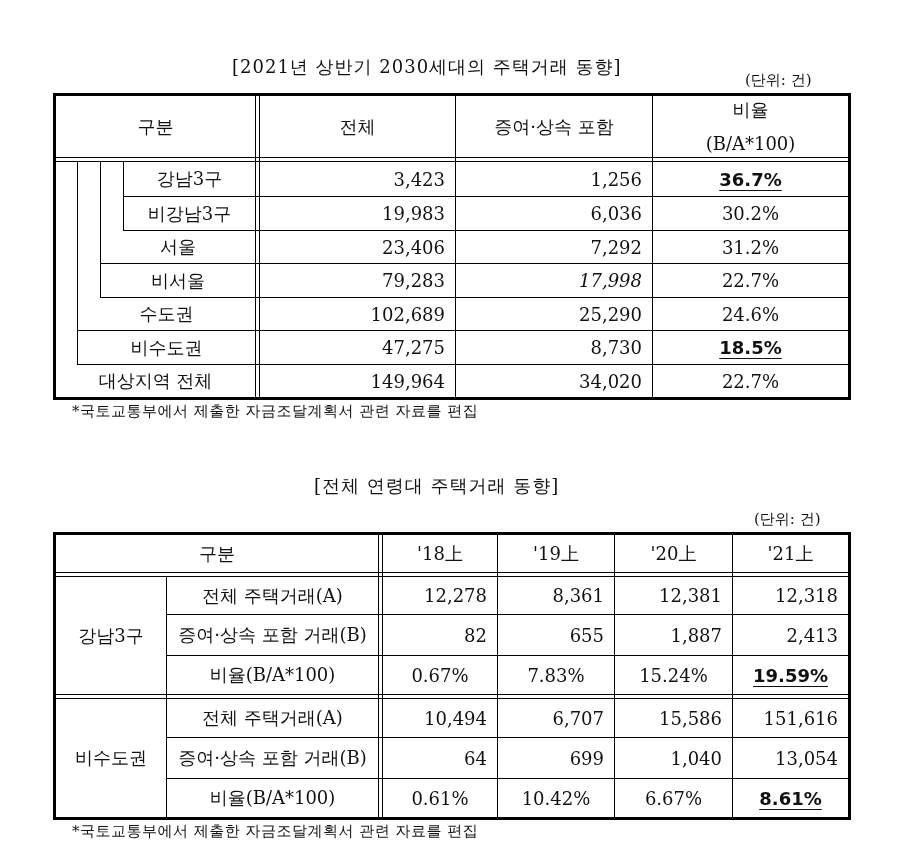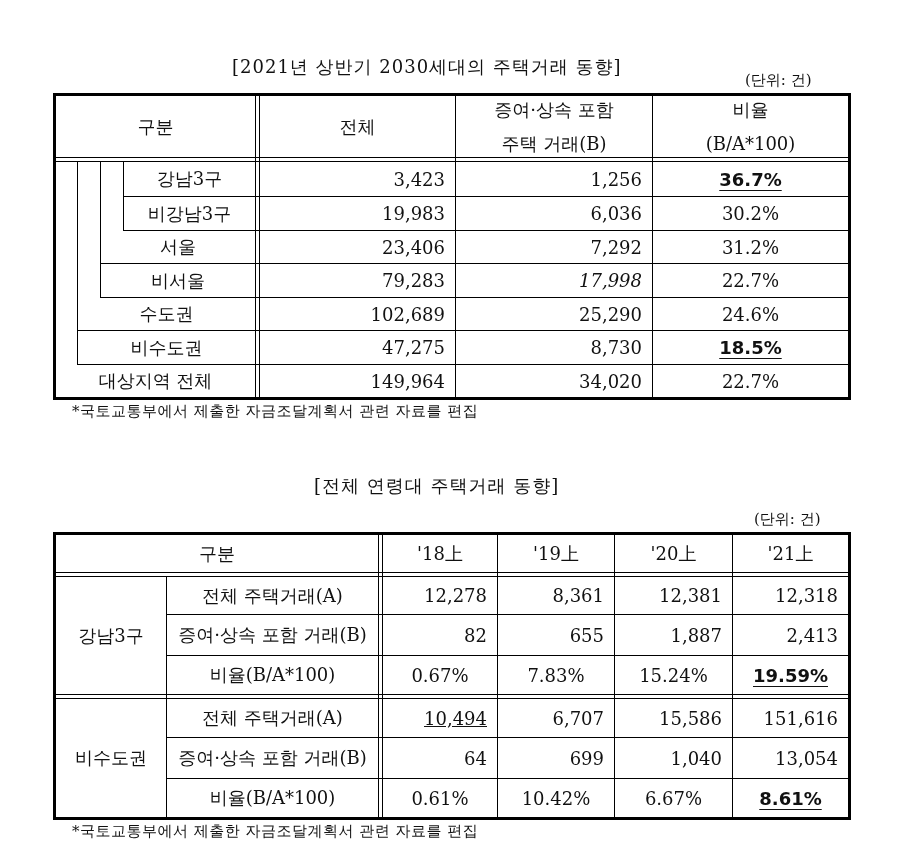--- a/index.html
+++ b/index.html
@@ -48,21 +48,20 @@
   <div class="line" style="left:100px; top:297px; width:751px; height:1px;"></div>
   <div class="line" style="left:77px; top:330px; width:774px; height:1px;"></div>
   <div class="line" style="left:77px; top:364px; width:774px; height:1px;"></div>
 
   <div class="cell c" style="left:56px; top:96px; width:199px; height:61px;">구분</div>
   <div class="cell c hdr2" style="left:260px; top:96px; width:195px; height:61px;">
     <span>전체</span>
   </div>
   <div class="cell c hdr2" style="left:456px; top:96px; width:196px; height:61px;">
     <span>증여·상속 포함</span>
-    <span>주택 거래(B)</span>
   </div>
   <div class="cell c hdr2" style="left:653px; top:96px; width:195px; height:61px;">
     <span>비율</span>
     <span>(B/A*100)</span>
   </div>
 
   <div>
     <div class="cell c" style="left:124px; top:162px; width:131px; height:34px;">강남3구</div>
     <div class="cell r" style="left:260px; top:162px; width:195px; height:34px;">3,423</div>
     <div class="cell r" style="left:456px; top:162px; width:196px; height:34px;">1,256</div>
@@ -173,21 +172,21 @@
     <div class="cell c" style="left:615px; top:656px; width:117px; height:38px;">15.24%</div>
     <div class="cell c" style="left:733px; top:656px; width:115px; height:38px;">
         <span class="hl">19.59%</span>
       </div>
   </div>
 
   <div>
     <div class="cell c" style="left:56px; top:699px; width:110px; height:118px;">비수도권</div>
 
     <div class="cell c" style="left:167px; top:699px; width:211px; height:38px;">전체 주택거래(A)</div>
-    <div class="cell r" style="left:383px; top:699px; width:114px; height:38px;text-decoration:underline;">10,494</div>
+    <div class="cell r" style="left:383px; top:699px; width:114px; height:38px;">10,494</div>
     <div class="cell r" style="left:498px; top:699px; width:116px; height:38px;">6,707</div>
     <div class="cell r" style="left:615px; top:699px; width:117px; height:38px;">15,586</div>
     <div class="cell r" style="left:733px; top:699px; width:115px; height:38px;">151,616</div>
 
     <div class="cell c" style="left:167px; top:738px; width:211px; height:40px;">증여·상속 포함 거래(B)</div>
     <div class="cell r" style="left:383px; top:738px; width:114px; height:40px;">64</div>
     <div class="cell r" style="left:498px; top:738px; width:116px; height:40px;">699</div>
     <div class="cell r" style="left:615px; top:738px; width:117px; height:40px;">1,040</div>
     <div class="cell r" style="left:733px; top:738px; width:115px; height:40px;">13,054</div>
 

